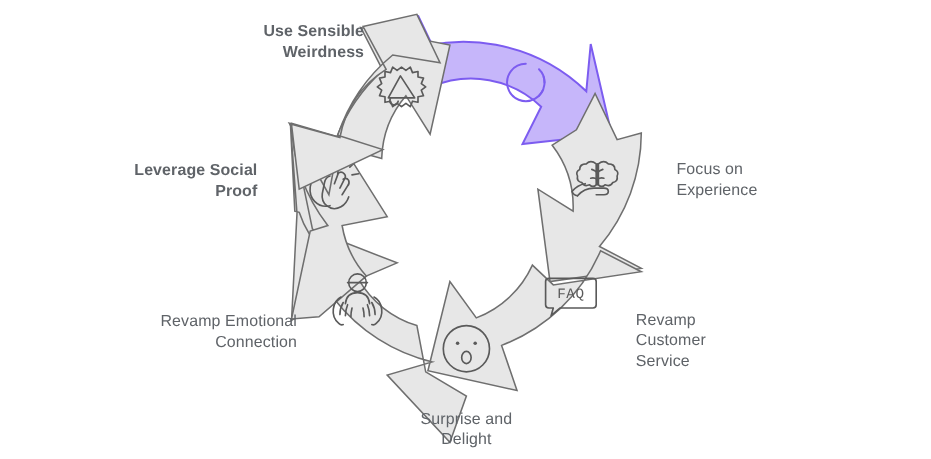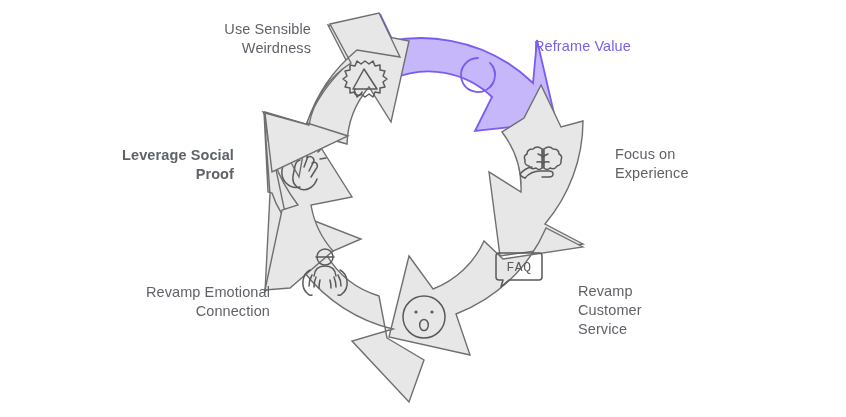--- a/index.html
+++ b/index.html
@@ -228,32 +228,33 @@
       <g transform="translate(365,81)">
         <path class="icon-stroke" d="M 0 -20
           l 4 3 l 4 -3 l 2 5 l 5 -1 l 0 5 l 5 1 l -2 5 l 4 3 l -4 3 l 2 5 l -5 1 l 0 5 l -5 -1 l -2 5 l -4 -3 l -4 3 l -4 -3 l -4 3 l -2 -5 l -5 1 l 0 -5 l -5 -1 l 2 -5 l -4 -3 l 4 -3 l -2 -5 l 5 -1 l 0 -5 l 5 1 l 2 -5 l 4 3 Z"></path>
         <path class="icon-stroke" d="M -1 -12 L -12 8 L 12 8 Z"></path>
         <path class="icon-stroke" d="M -10 8 q -2 5 2 6 q 4 1 5 -3"></path>
       </g>
     </g>
 
   </svg>
 
-  <div class="node-label lbl-right purple" style="left:534px; top:37px; width:180px;">Reframe Value</div>
 
   <div class="node-label lbl-right" style="left:615px; top:145px; width:170px;">Focus on
 Experience</div>
 
   <div class="node-label lbl-right" style="left:578px; top:282px; width:170px;">Revamp
 Customer
 Service</div>
 
+  <div class="node-label lbl-center" style="left:341px; top:372px; width:166px;">Surprise and
+Delight</div>
 
   <div class="node-label lbl-left" style="left:100px; top:283px; width:170px;">Revamp Emotional
 Connection</div>
 
   <div class="node-label lbl-left" style="left:62px; top:146px; width:172px;font-weight:bold;">Leverage Social
 Proof</div>
 
-  <div class="node-label lbl-left" style="left:144px; top:20px; width:167px;">Use Sensible
+  <div class="node-label lbl-left" style="left:164px; top:20px; width:167px;font-weight:bold;">Use Sensible
 Weirdness</div>
 
 </div>
 
 </body></html>

